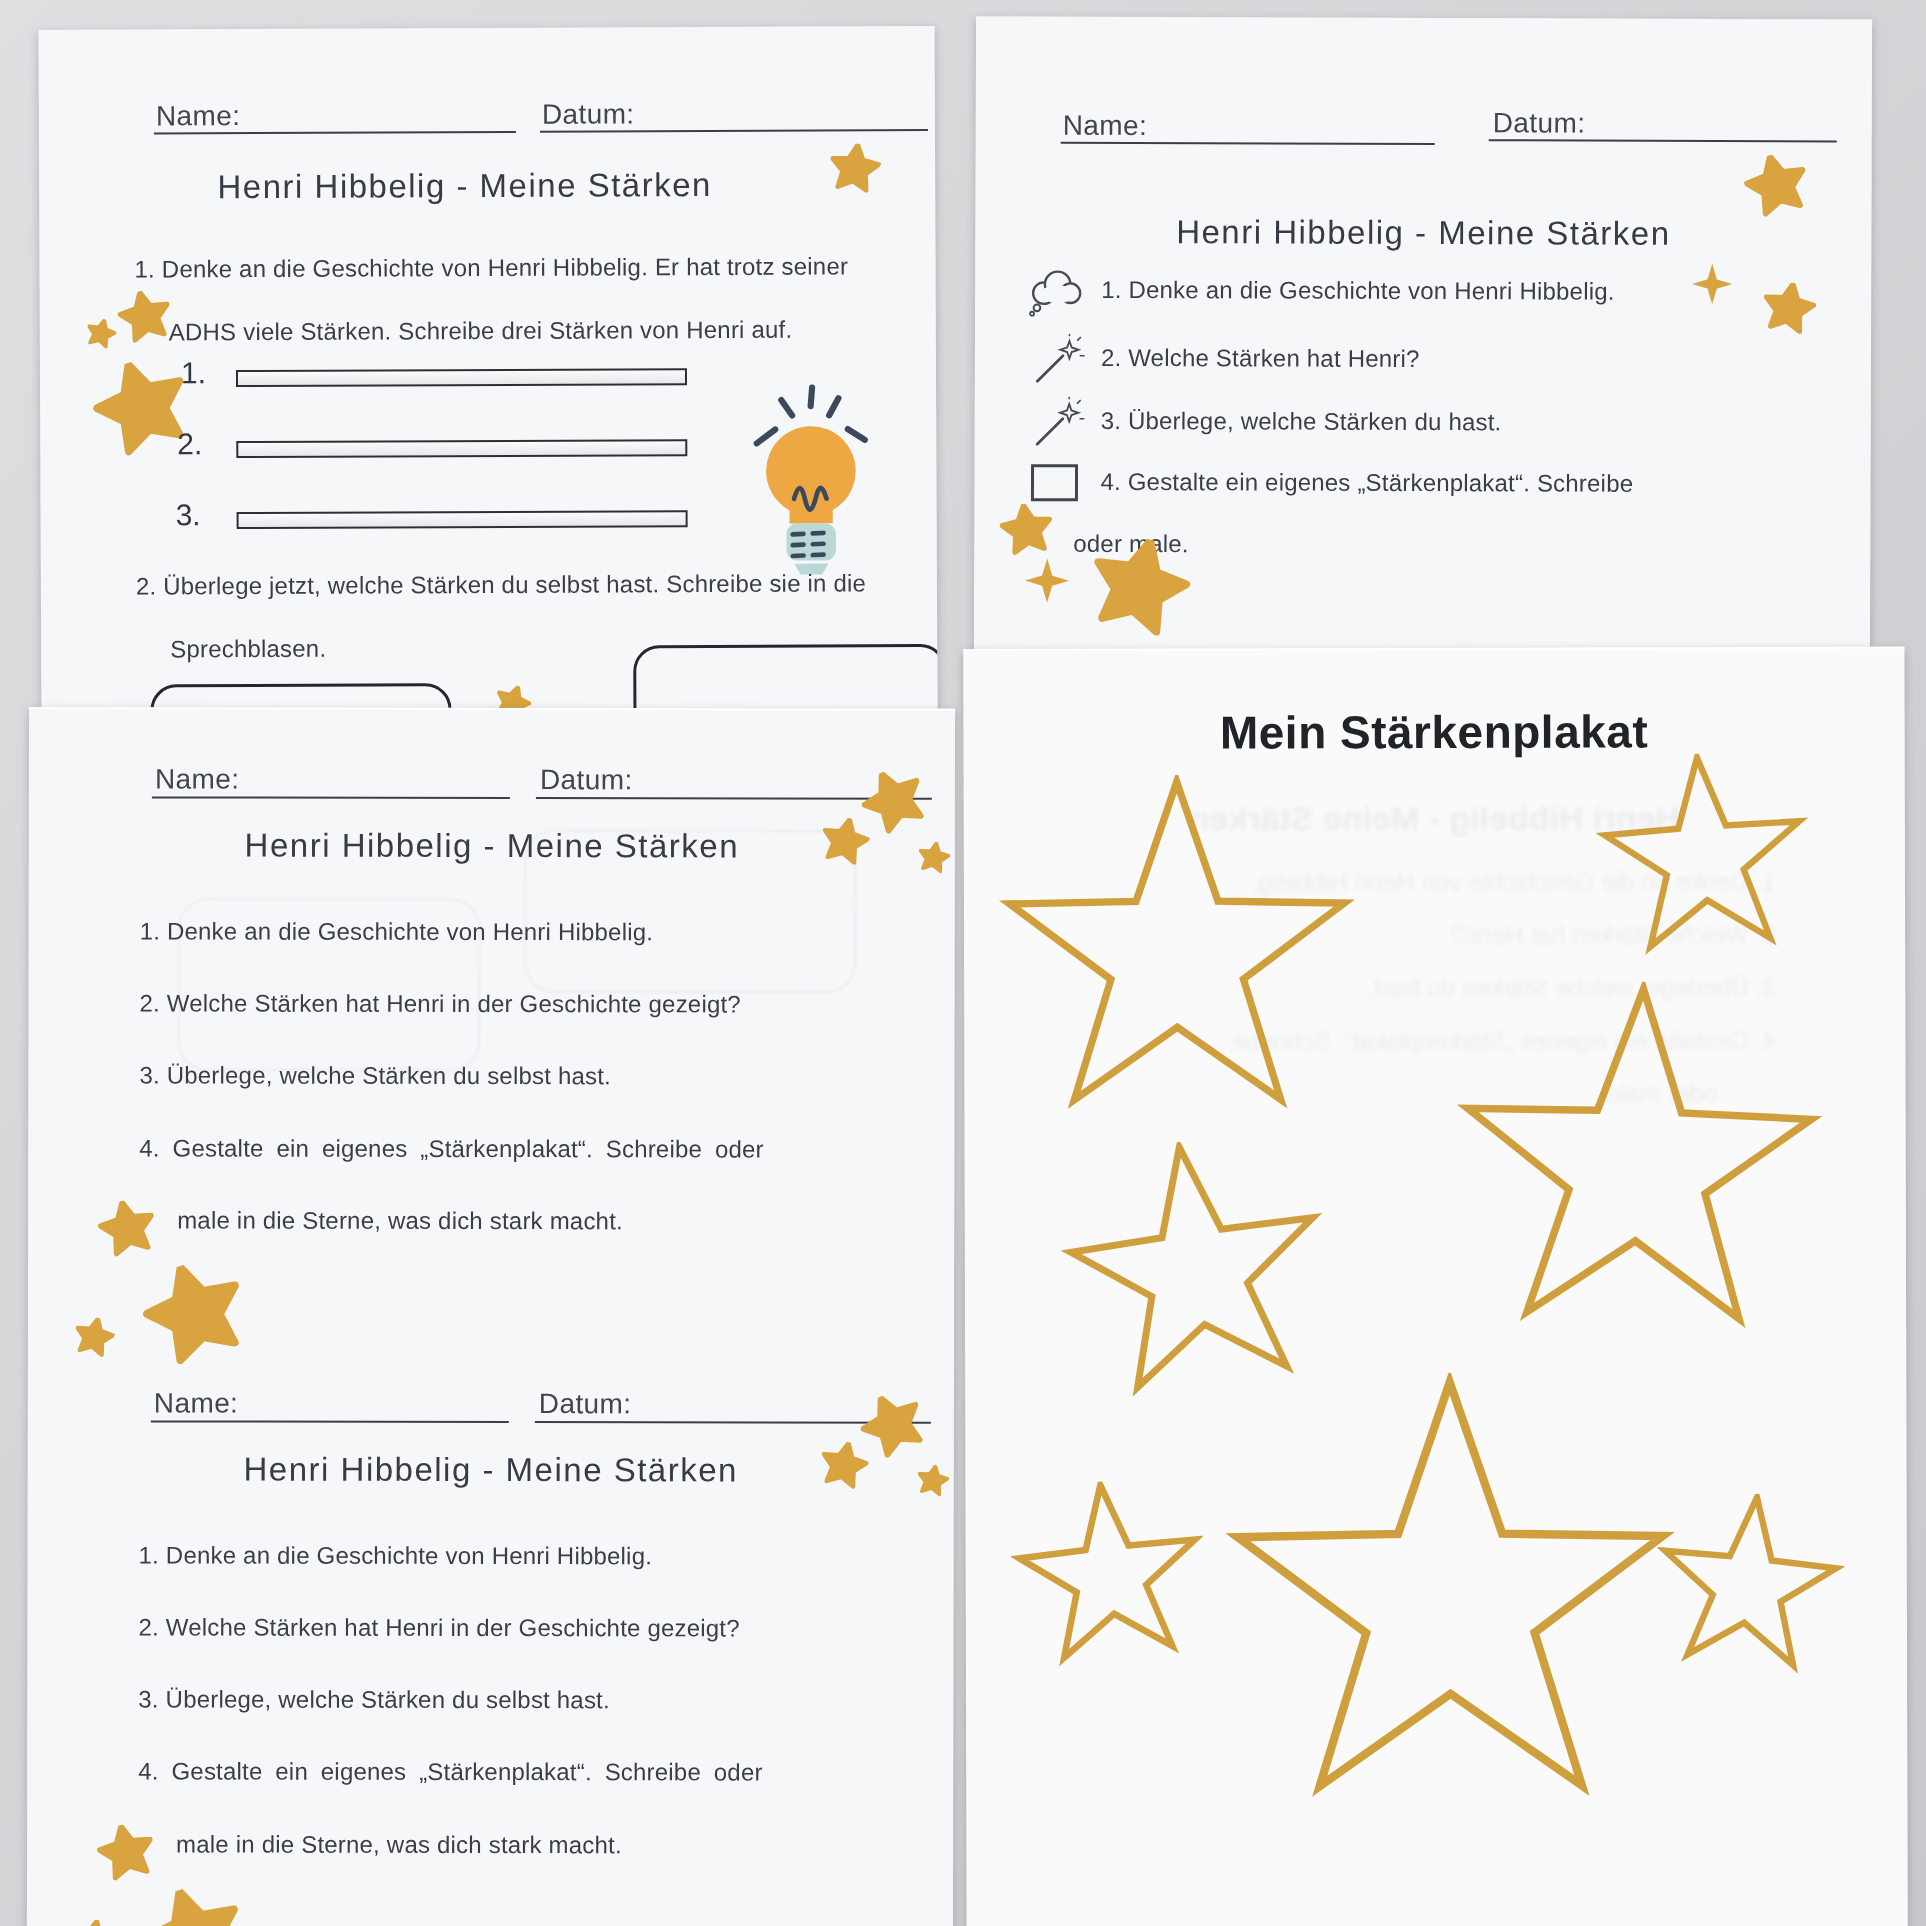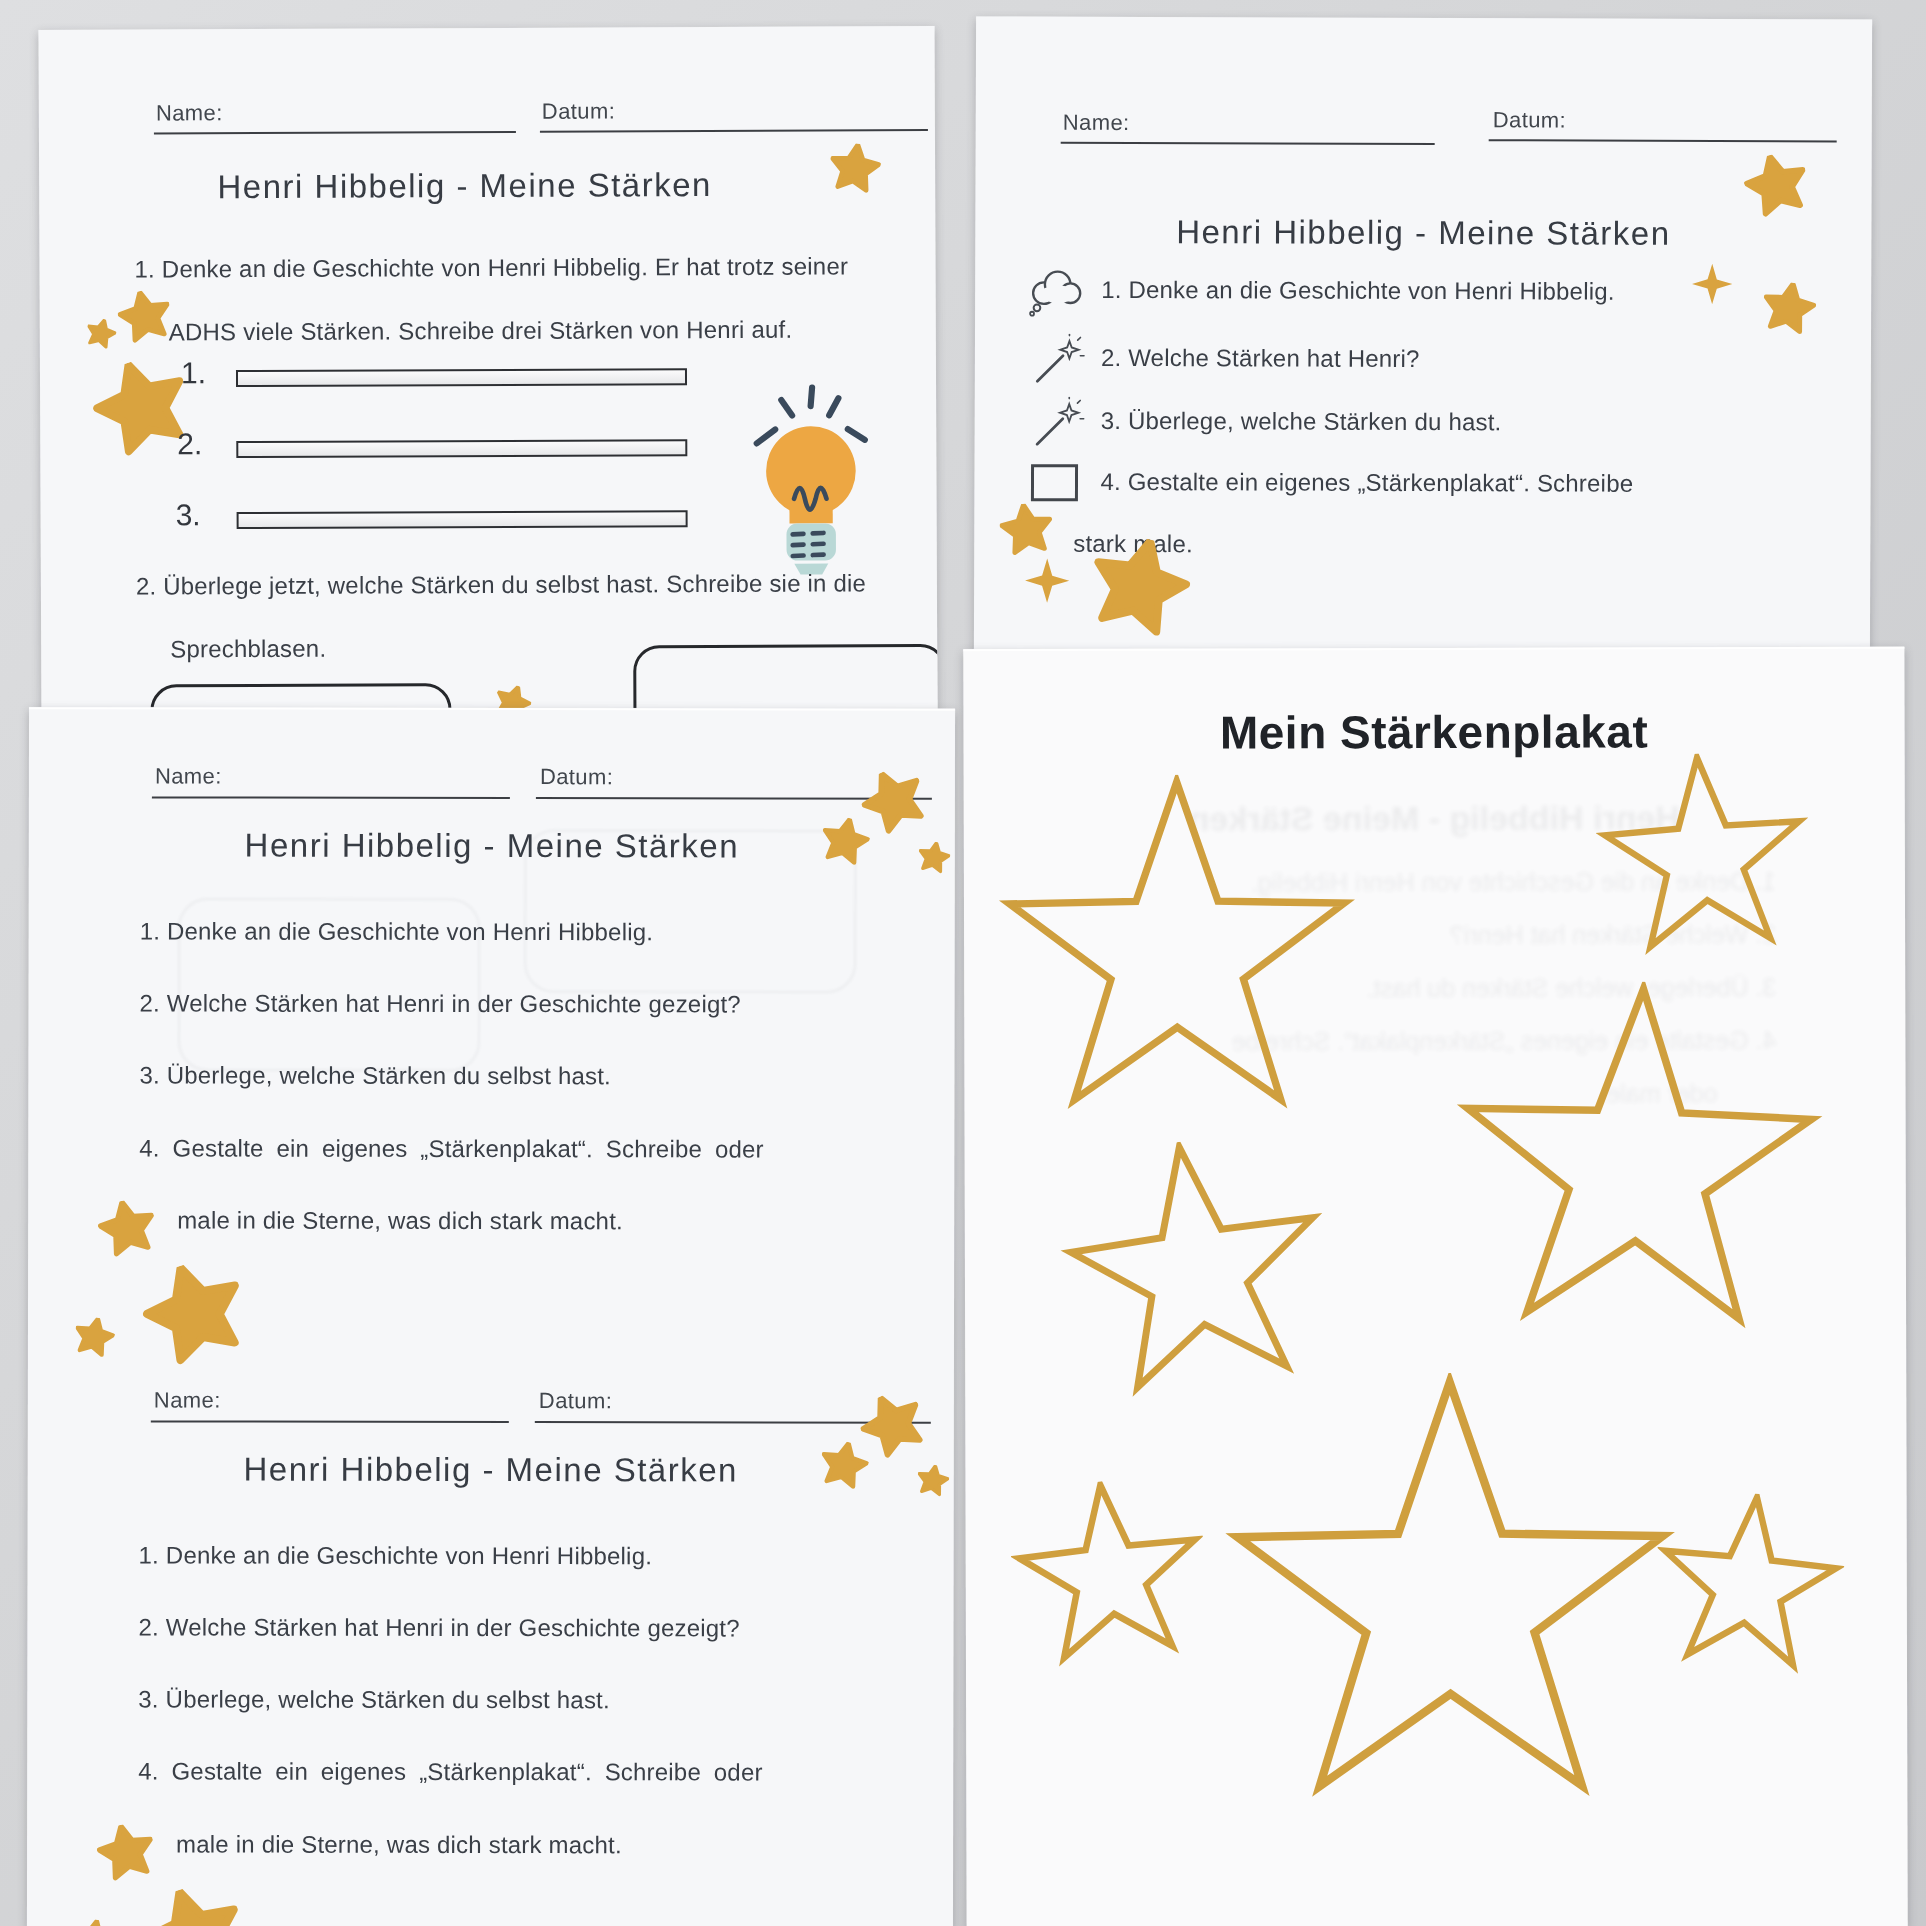--- a/index.html
+++ b/index.html
@@ -8,21 +8,21 @@
     background:linear-gradient(135deg,#dedfe1 0%,#d4d5d7 45%,#c8c9cc 100%);
     font-family:"Liberation Sans", sans-serif;color:#3a3f46;
   }
   .abs{position:absolute;}
   .sheet{
     position:absolute;background:#f6f7f9;overflow:hidden;
     box-shadow:0 3px 10px rgba(70,72,80,.32), 0 0 1px rgba(255,255,255,.8);
   }
   .sheet.poster{background:#fafafb;}
   .edge-top{border-top:2px solid rgba(255,255,255,.95);}
-  .lbl{font-size:22px;letter-spacing:0.4px;color:#41464d;}
+  .lbl{font-size:28px;letter-spacing:0.4px;color:#41464d;}
   .rule{border-bottom:2.5px solid #3c3f44;height:0;}
   .ws-title{font-size:33px;font-weight:500;letter-spacing:1.5px;color:#373c44;text-align:center;white-space:nowrap;}
   .body-txt{font-size:24px;letter-spacing:0.2px;color:#3a3f47;white-space:nowrap;}
   .num{font-size:30px;font-weight:500;color:#33373e;}
   .ansbox{height:13px;border:2.5px solid #2d2f33;background:linear-gradient(#fbfbfc,#e7e8ea);}
   .bubble{border:3px solid #26282c;border-radius:26px;background:#f6f7f9;}
   .poster-title{font-size:46px;font-weight:700;letter-spacing:0.5px;color:#202328;text-align:center;}
   .ghost{opacity:.07;filter:blur(2px);transform:scaleX(-1);color:#30343a;}
   .ghost .gt{font-size:34px;font-weight:700;text-align:center;margin-bottom:30px;white-space:nowrap;}
   .ghost .gl{font-size:25px;margin-bottom:24px;white-space:nowrap;}
@@ -162,21 +162,21 @@
   <div class="abs body-txt" style="left:126px;top:390px;">3. Überlege, welche Stärken du hast.</div>
 
   <svg class="abs" viewBox="0 0 50 40" style="left:55px;top:446px;width:50px;height:40px;">
     <rect x="3" y="3" width="44" height="34" fill="none" stroke="#42464c" stroke-width="3"></rect>
   </svg>
   <div class="abs body-txt" style="left:126px;top:451px;">4. Gestalte ein eigenes „Stärkenplakat“. Schreibe</div>
 
   <svg class="abs" style="left:26px;top:487px;width:53px;height:53px;transform:rotate(-8deg);" viewBox="0 0 54 54" width="53" height="53">
       <use href="#star5f" fill="#d9a33f" stroke="#d9a33f" stroke-width="9"></use>
     </svg>
-  <div class="abs body-txt" style="left:99px;top:513px;">stark male.</div>
+  <div class="abs body-txt" style="left:99px;top:513px;">oder male.</div>
 
   <svg class="abs" style="left:50px;top:541px;width:46px;height:46px;" viewBox="0 0 46 46" width="46" height="46">
       <use href="#star4" fill="#d9a33f"></use>
     </svg>
   <svg class="abs" style="left:115px;top:521px;width:99px;height:99px;transform:rotate(14deg);" viewBox="0 0 100 100" width="99" height="99">
       <use href="#star5f" fill="#d9a33f" stroke="#d9a33f" stroke-width="8"></use>
     </svg>
 </section>
 
 <section class="sheet edge-top" style="left:28px;top:708px;width:926px;height:1219px;transform:rotate(0.1deg);">

